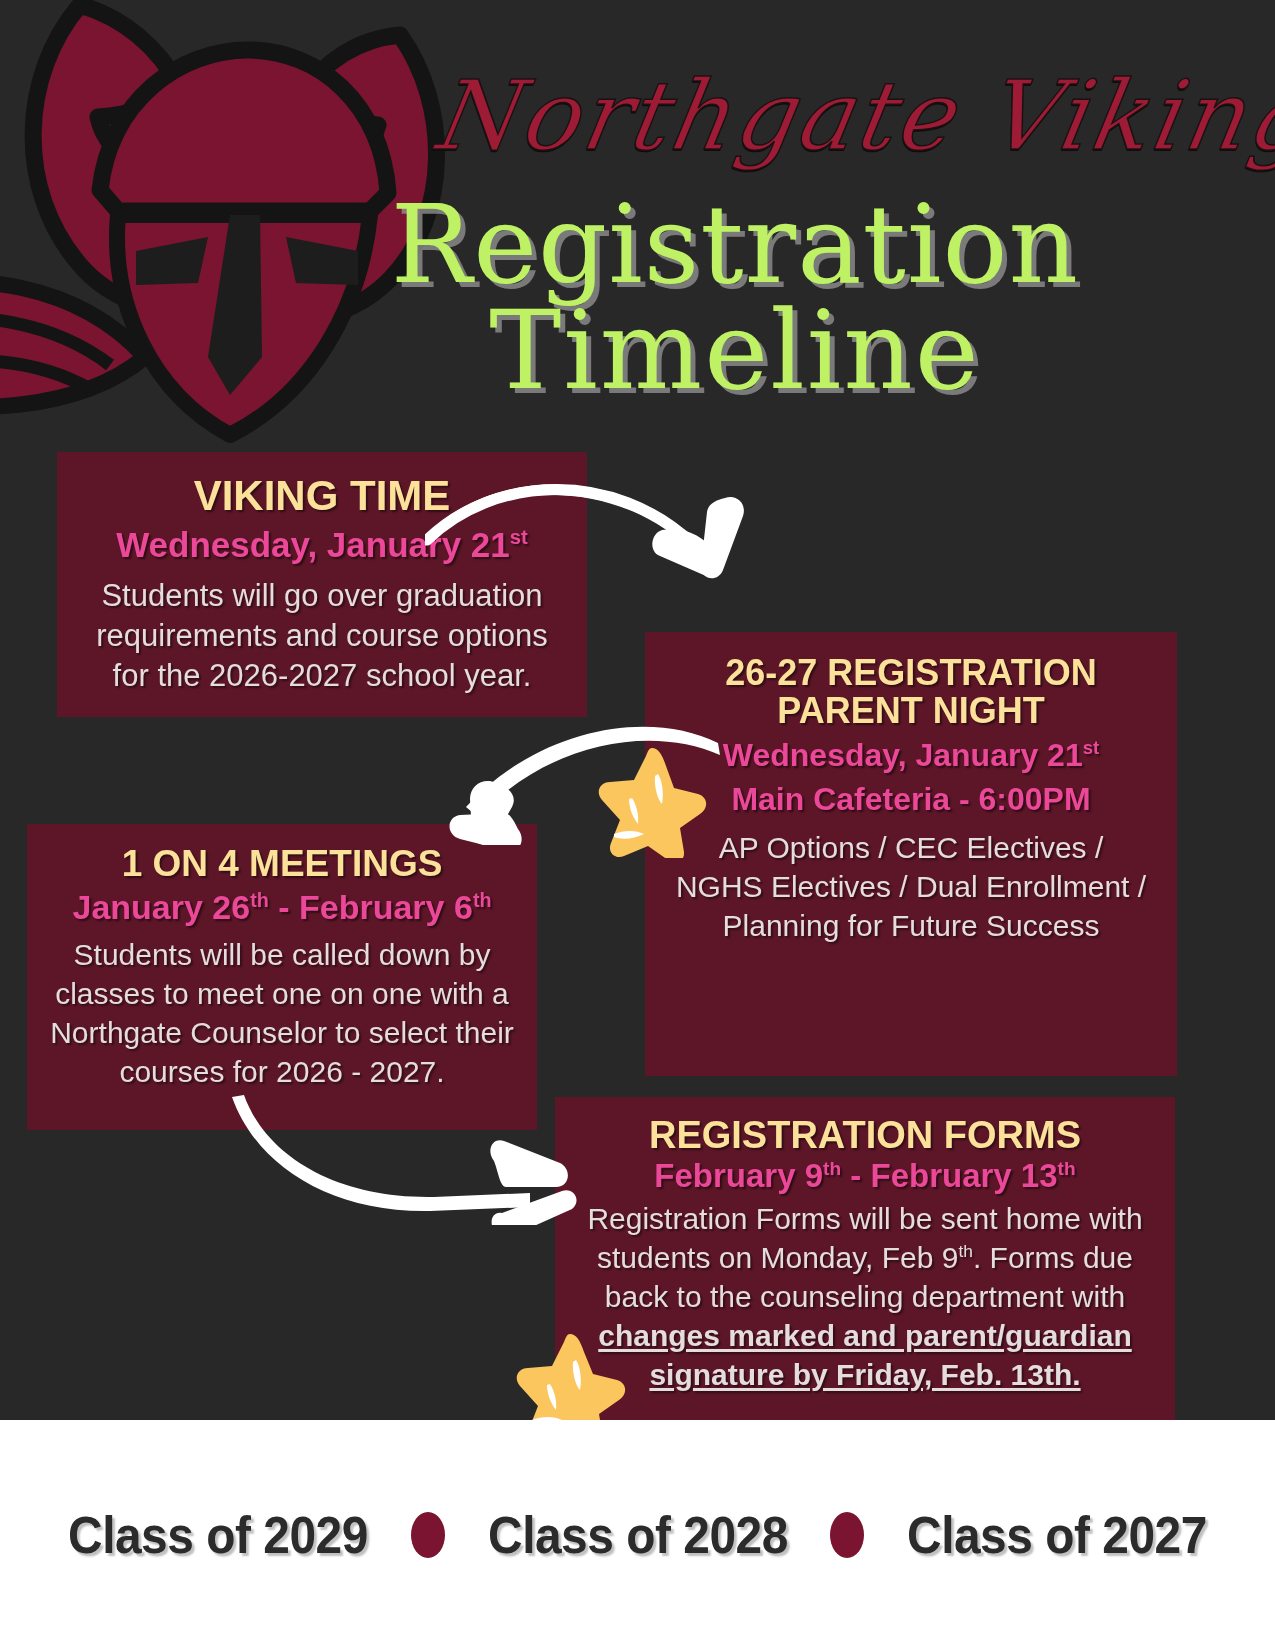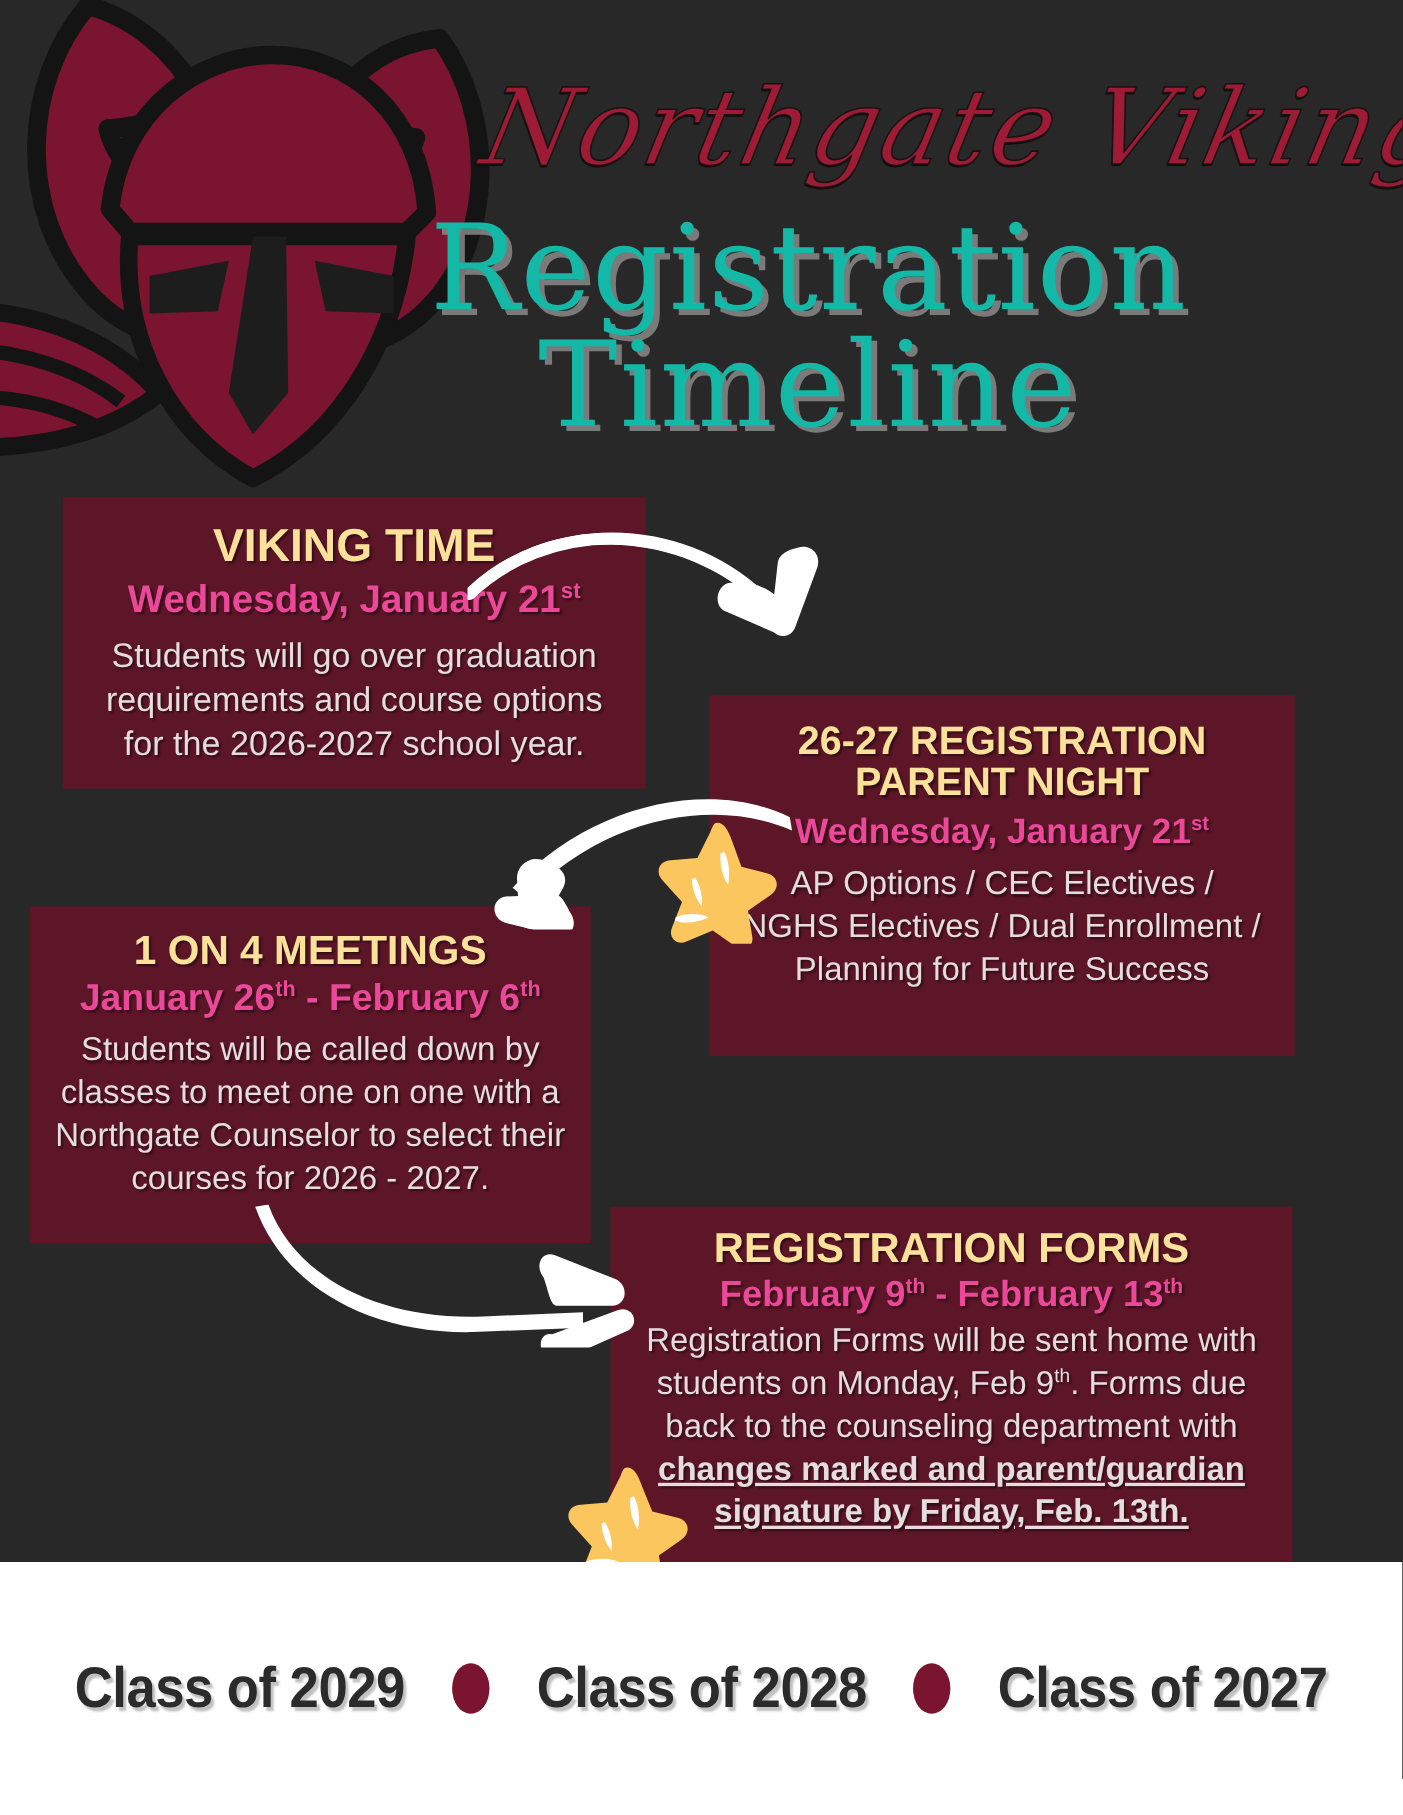--- a/index.html
+++ b/index.html
@@ -29,21 +29,21 @@
     -webkit-text-stroke:1.5px #1a1212;
     text-shadow:0 2px 0 #120b0b;
     white-space:nowrap;
     transform:skewX(-12deg);
   }
   .main-title{
     position:absolute;left:255px;top:192px;width:960px;
     text-align:center;
     font-family:"DejaVu Serif",serif;
     font-weight:400;
-    color:#14b8a6;
+    color:#bef264;
     font-size:108px;
     line-height:0.98;
     letter-spacing:1px;
     text-shadow:5px 5px 0 rgba(150,150,150,.75);
   }
   .main-title .l2{display:block;font-size:108px;letter-spacing:2px;}
 
   
   .box{position:absolute;background:#5c1627;box-sizing:border-box;}
   .box .hd{
@@ -60,21 +60,21 @@
   }
   sup{font-size:.58em;vertical-align:super;line-height:0;}
 
   
   #box-viking-time{left:57px;top:452px;width:530px;height:265px;padding:22px 29px 0;}
   #box-viking-time .hd{font-size:42px;}
   #box-viking-time .dt{font-size:35px;margin-top:6px;}
   #box-viking-time .bd{font-size:31px;margin-top:12px;}
 
   
-  #box-parent-night{left:645px;top:632px;width:532px;height:328px;padding:22px 12px 0;}
+  #box-parent-night{left:645px;top:632px;width:532px;height:444px;padding:22px 12px 0;}
   #box-parent-night .hd{font-size:36px;}
   #box-parent-night .dt{font-size:32px;margin-top:8px;}
   #box-parent-night .bd{font-size:30px;margin-top:10px;}
 
   
   #box-one-on-one{left:27px;top:824px;width:510px;height:306px;padding:20px 10px 0;}
   #box-one-on-one .hd{font-size:37px;}
   #box-one-on-one .dt{font-size:34px;margin-top:5px;}
   #box-one-on-one .bd{font-size:30px;margin-top:9px;}
 
@@ -155,20 +155,21 @@
   </div>
 
   <div class="box" id="box-parent-night">
     <div class="hd">
       <span>26-27 REGISTRATION</span><br>
       <span>PARENT NIGHT</span>
     </div>
     <div class="dt">
       <span>Wednesday, January 21</span><sup>st</sup>
     </div>
+    <div class="dt">Main Cafeteria -  6:00PM</div>
     <div class="bd">
       <span>AP Options / CEC Electives /</span><br>
       <span>NGHS Electives  / Dual Enrollment /</span><br>
       <span>Planning for Future Success</span>
     </div>
   </div>
 
   <div class="box" id="box-one-on-one">
     <div class="hd">1 ON 4 MEETINGS</div>
     <div class="dt">

